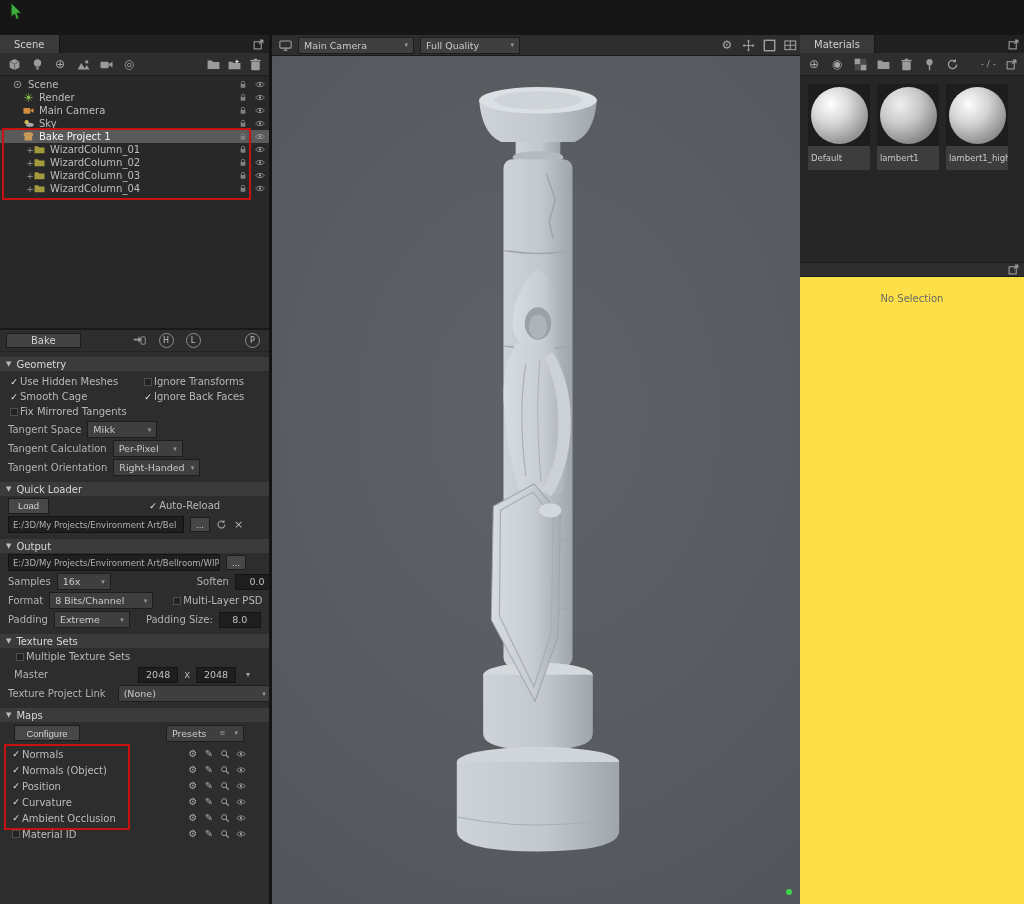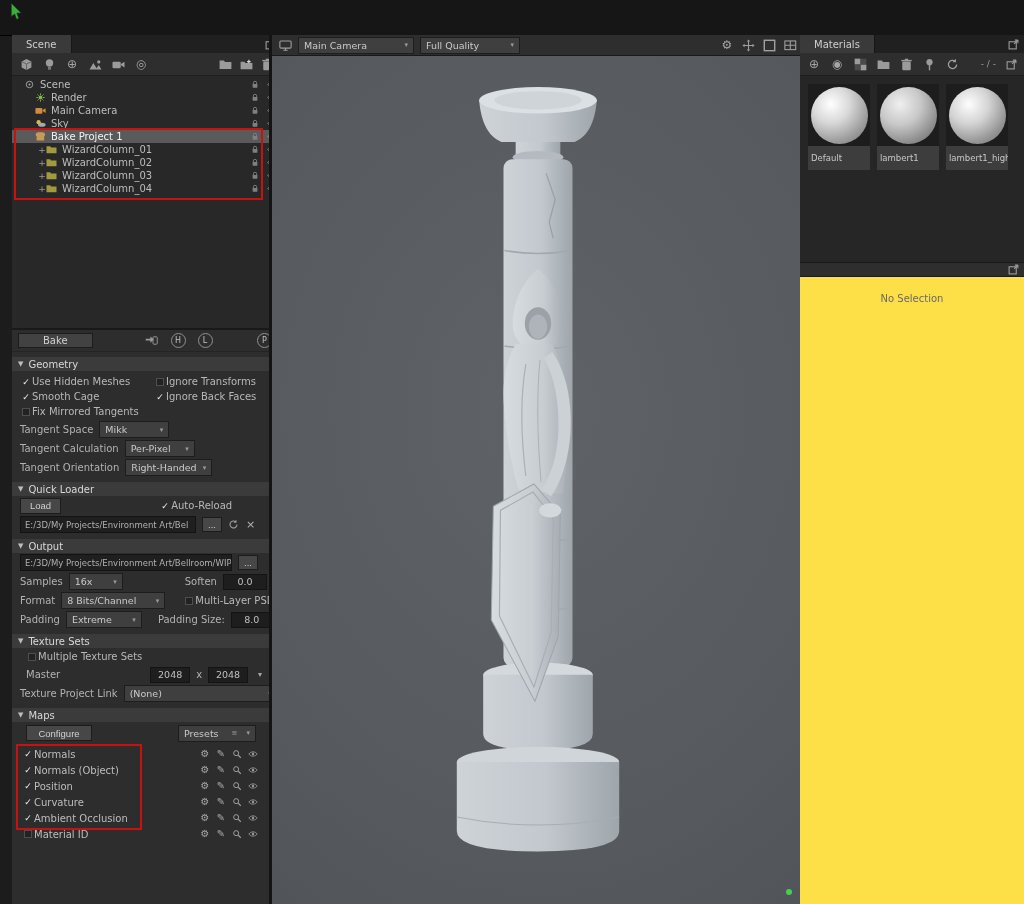--- a/index.html
+++ b/index.html
@@ -4,21 +4,21 @@
 <style>
   html,body{margin:0;padding:0;background:#151515;}
   body{width:1024px;height:904px;overflow:hidden;font-family:"DejaVu Sans",sans-serif;}
   .app{position:relative;width:1024px;height:904px;background:#1c1c1c;color:#b8b8b8;font-size:10px;}
 
   
   .topbar{position:absolute;left:0;top:0;width:1024px;height:35px;background:#161616;border-bottom:1px solid #000;}
   .cursor{position:absolute;left:10px;top:3px;width:13px;height:19px;}
 
   
-  .left-panel{position:absolute;left:12px;top:35px;width:269px;height:869px;background:#2d2d2d;display:flex;flex-direction:column;}
+  .left-panel{position:absolute;left:0;top:35px;width:269px;height:869px;background:#2d2d2d;display:flex;flex-direction:column;}
   .viewport{position:absolute;left:269px;top:35px;width:531px;height:869px;background:#54585c;border-left:3px solid #141414;border-right:3px solid #141414;display:flex;flex-direction:column;}
   .right-panel{position:absolute;left:800px;top:35px;width:224px;height:869px;background:#2d2d2d;display:flex;flex-direction:column;}
 
   .tabrow{height:18px;background:#202020;display:flex;align-items:stretch;flex:0 0 auto;}
   .tab{background:#3a3a3a;color:#cfcfcf;font-size:10px;padding:0 14px;display:flex;align-items:center;border-right:1px solid #161616;}
   .popout{margin-left:auto;margin-right:5px;align-self:center;}
   .toolbar{height:22px;background:#2e2e2e;border-bottom:1px solid #1e1e1e;display:flex;align-items:center;padding:0 7px;flex:0 0 auto;}
   .tgroup{display:flex;align-items:center;gap:9px;}
   .tgroup.right{margin-left:auto;gap:7px;}
   .tbi{width:14px;height:14px;display:inline-flex;align-items:center;justify-content:center;color:#a5a5a5;font-size:12px;line-height:1;}
@@ -474,21 +474,21 @@
       <div class="frow">
         <span class="path" style="width:202px;">E:/3D/My Projects/Environment Art/Bellroom/WIP/\</span>
         <button class="btn sm">...</button>
       </div>
       <div class="frow">
         <span class="lbl">Samples</span>
         <span class="dd" style="width:42px;">
           <span>16x</span>
           <span class="caret">▾</span>
         </span>
-        <span class="lbl" style="margin-left:56px;">Soften</span>
+        <span class="lbl" style="margin-left:80px;">Soften</span>
         <span class="val" style="width:42px;">0.0</span>
       </div>
       <div class="frow">
         <span class="lbl">Format</span>
         <span class="dd" style="width:92px;">
           <span>8 Bits/Channel</span>
           <span class="caret">▾</span>
         </span>
         <span class="chklabel" style="margin-left:12px;">
           <span class="chk empty"></span>
@@ -517,21 +517,21 @@
       </div>
       <div class="frow">
         <span class="lbl" style="margin-left:6px;">Master</span>
         <span class="val" style="margin-left:84px;width:38px;">2048</span>
         <span class="lbl">x</span>
         <span class="val" style="width:38px;">2048</span>
         <span class="tbi sm" style="font-size:8px;">▾</span>
       </div>
       <div class="frow">
         <span class="lbl">Texture Project Link</span>
-        <span class="dd" style="width:142px;">
+        <span class="dd" style="width:142px;margin-left:6px;">
           <span>(None)</span>
           <span class="caret">▾</span>
         </span>
       </div>
 
       <div class="sec-h">
         <span class="tri">▼</span>
         <span>Maps</span>
       </div>
       <div class="frow" style="height:22px;">

